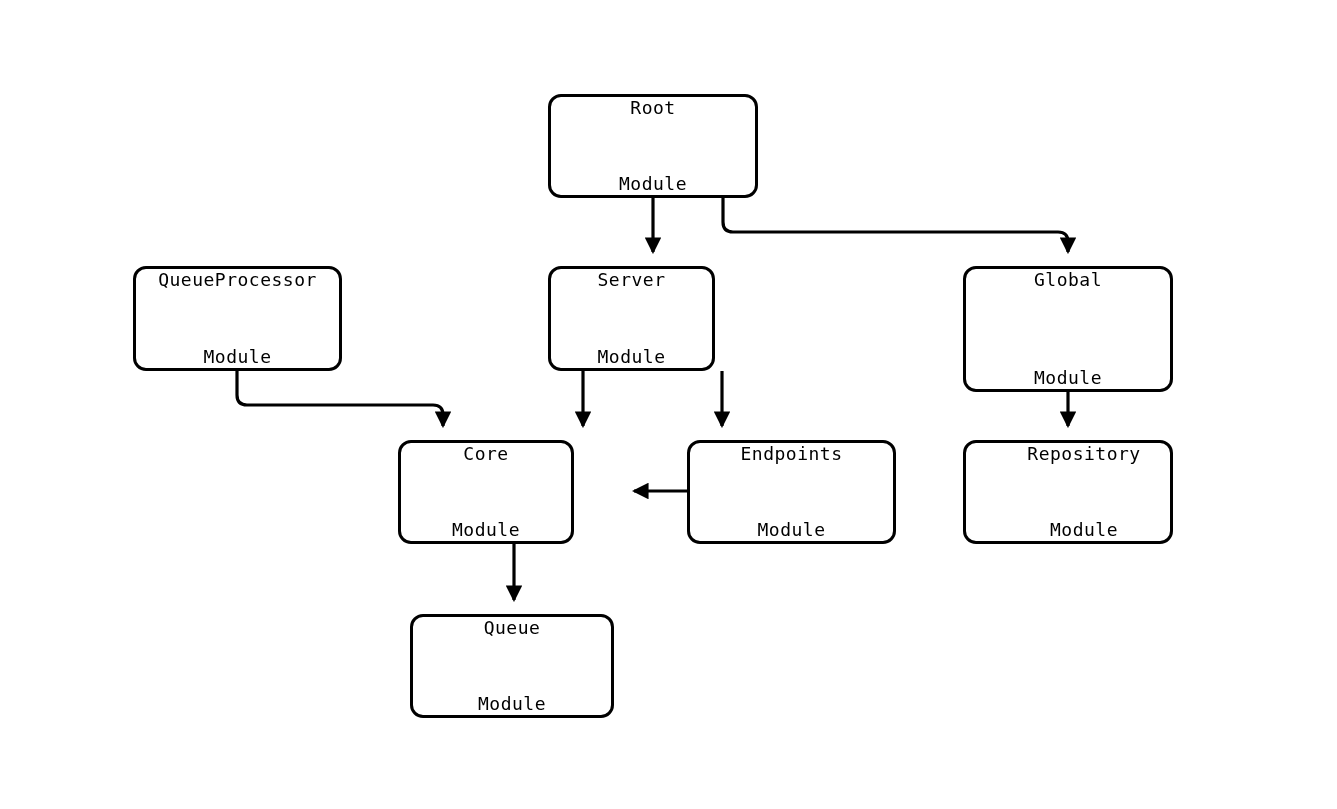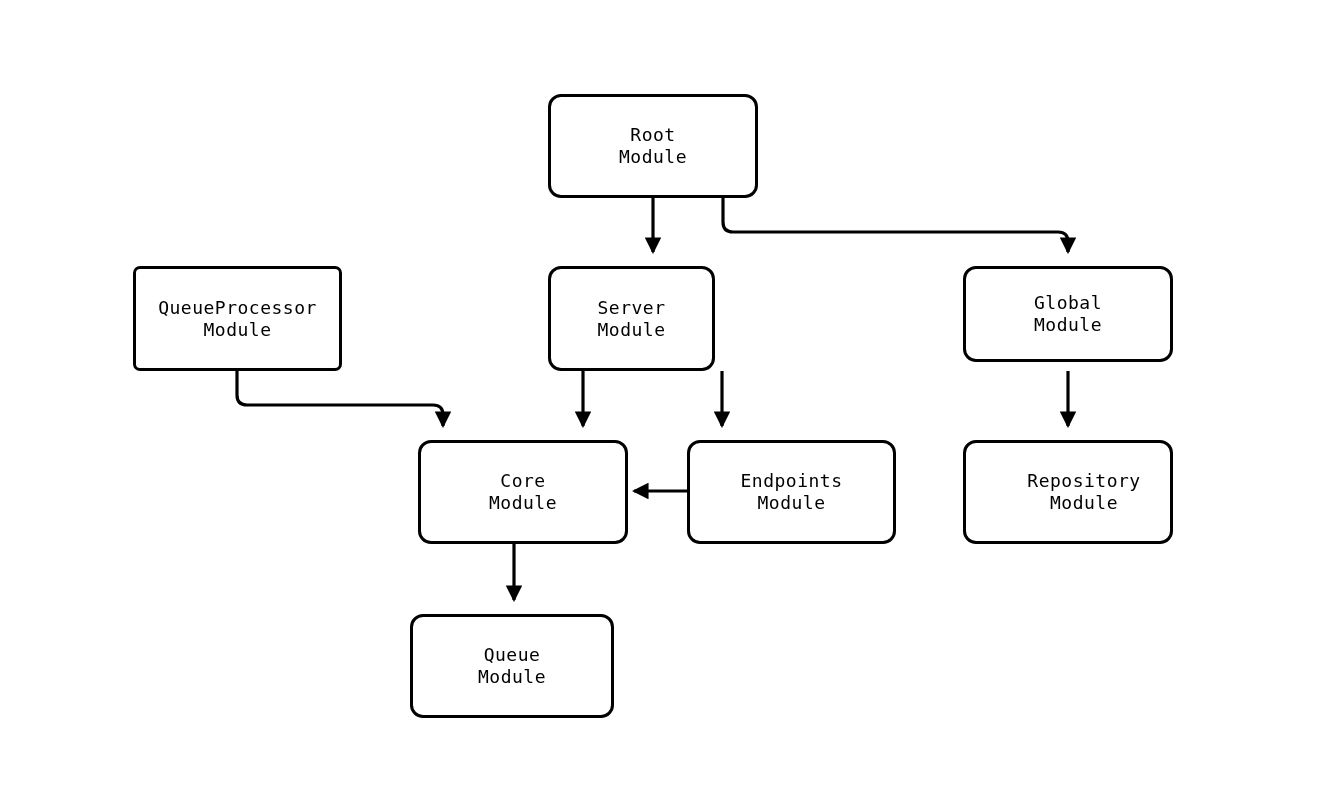--- a/index.html
+++ b/index.html
@@ -27,21 +27,21 @@
   }
   .node {
     position: absolute;
     box-sizing: border-box;
     background: #ffffff;
     border: 3px solid #000000;
     border-radius: 13px;
     display: flex;
     flex-direction: column;
     align-items: center;
-    justify-content: center;
+    justify-content: space-between;
     z-index: 2;
   }
   .node-label {
     font-family: "DejaVu Sans Mono", "Liberation Mono", monospace;
     font-size: 18px;
     line-height: 22px;
     color: #000000;
     text-align: center;
     white-space: pre;
     letter-spacing: 0.5px;
@@ -74,36 +74,36 @@
     <path d="M 1068,371 L 1068,426" fill="none" stroke="#000000" stroke-width="3.2" marker-end="url(#arrowhead)"></path>
 
     <path d="M 514,544 L 514,600" fill="none" stroke="#000000" stroke-width="3.2" marker-end="url(#arrowhead)"></path>
   </svg>
 
   <div class="node" style="left:548px; top:94px; width:210px; height:104px;">
     <span class="node-label">Root</span>
     <span class="node-label">Module</span>
   </div>
 
-  <div class="node" style="left:133px; top:266px; width:209px; height:105px;border-radius:7px;">
+  <div class="node" style="left:133px; top:266px; width:209px; height:105px;">
     <span class="node-label">QueueProcessor</span>
     <span class="node-label">Module</span>
   </div>
 
   <div class="node" style="left:548px; top:266px; width:167px; height:105px;">
     <span class="node-label">Server</span>
     <span class="node-label">Module</span>
   </div>
 
-  <div class="node" style="left:963px; top:266px; width:210px; height:96px;">
+  <div class="node" style="left:963px; top:266px; width:210px; height:126px;">
     <span class="node-label">Global</span>
     <span class="node-label">Module</span>
   </div>
 
-  <div class="node" style="left:418px; top:440px; width:210px; height:104px;">
+  <div class="node" style="left:398px; top:440px; width:176px; height:104px;">
     <span class="node-label">Core</span>
     <span class="node-label">Module</span>
   </div>
 
   <div class="node" style="left:687px; top:440px; width:209px; height:104px;">
     <span class="node-label">Endpoints</span>
     <span class="node-label">Module</span>
   </div>
 
   <div class="node" style="left:963px; top:440px; width:210px; height:104px;padding-left:32px;">

